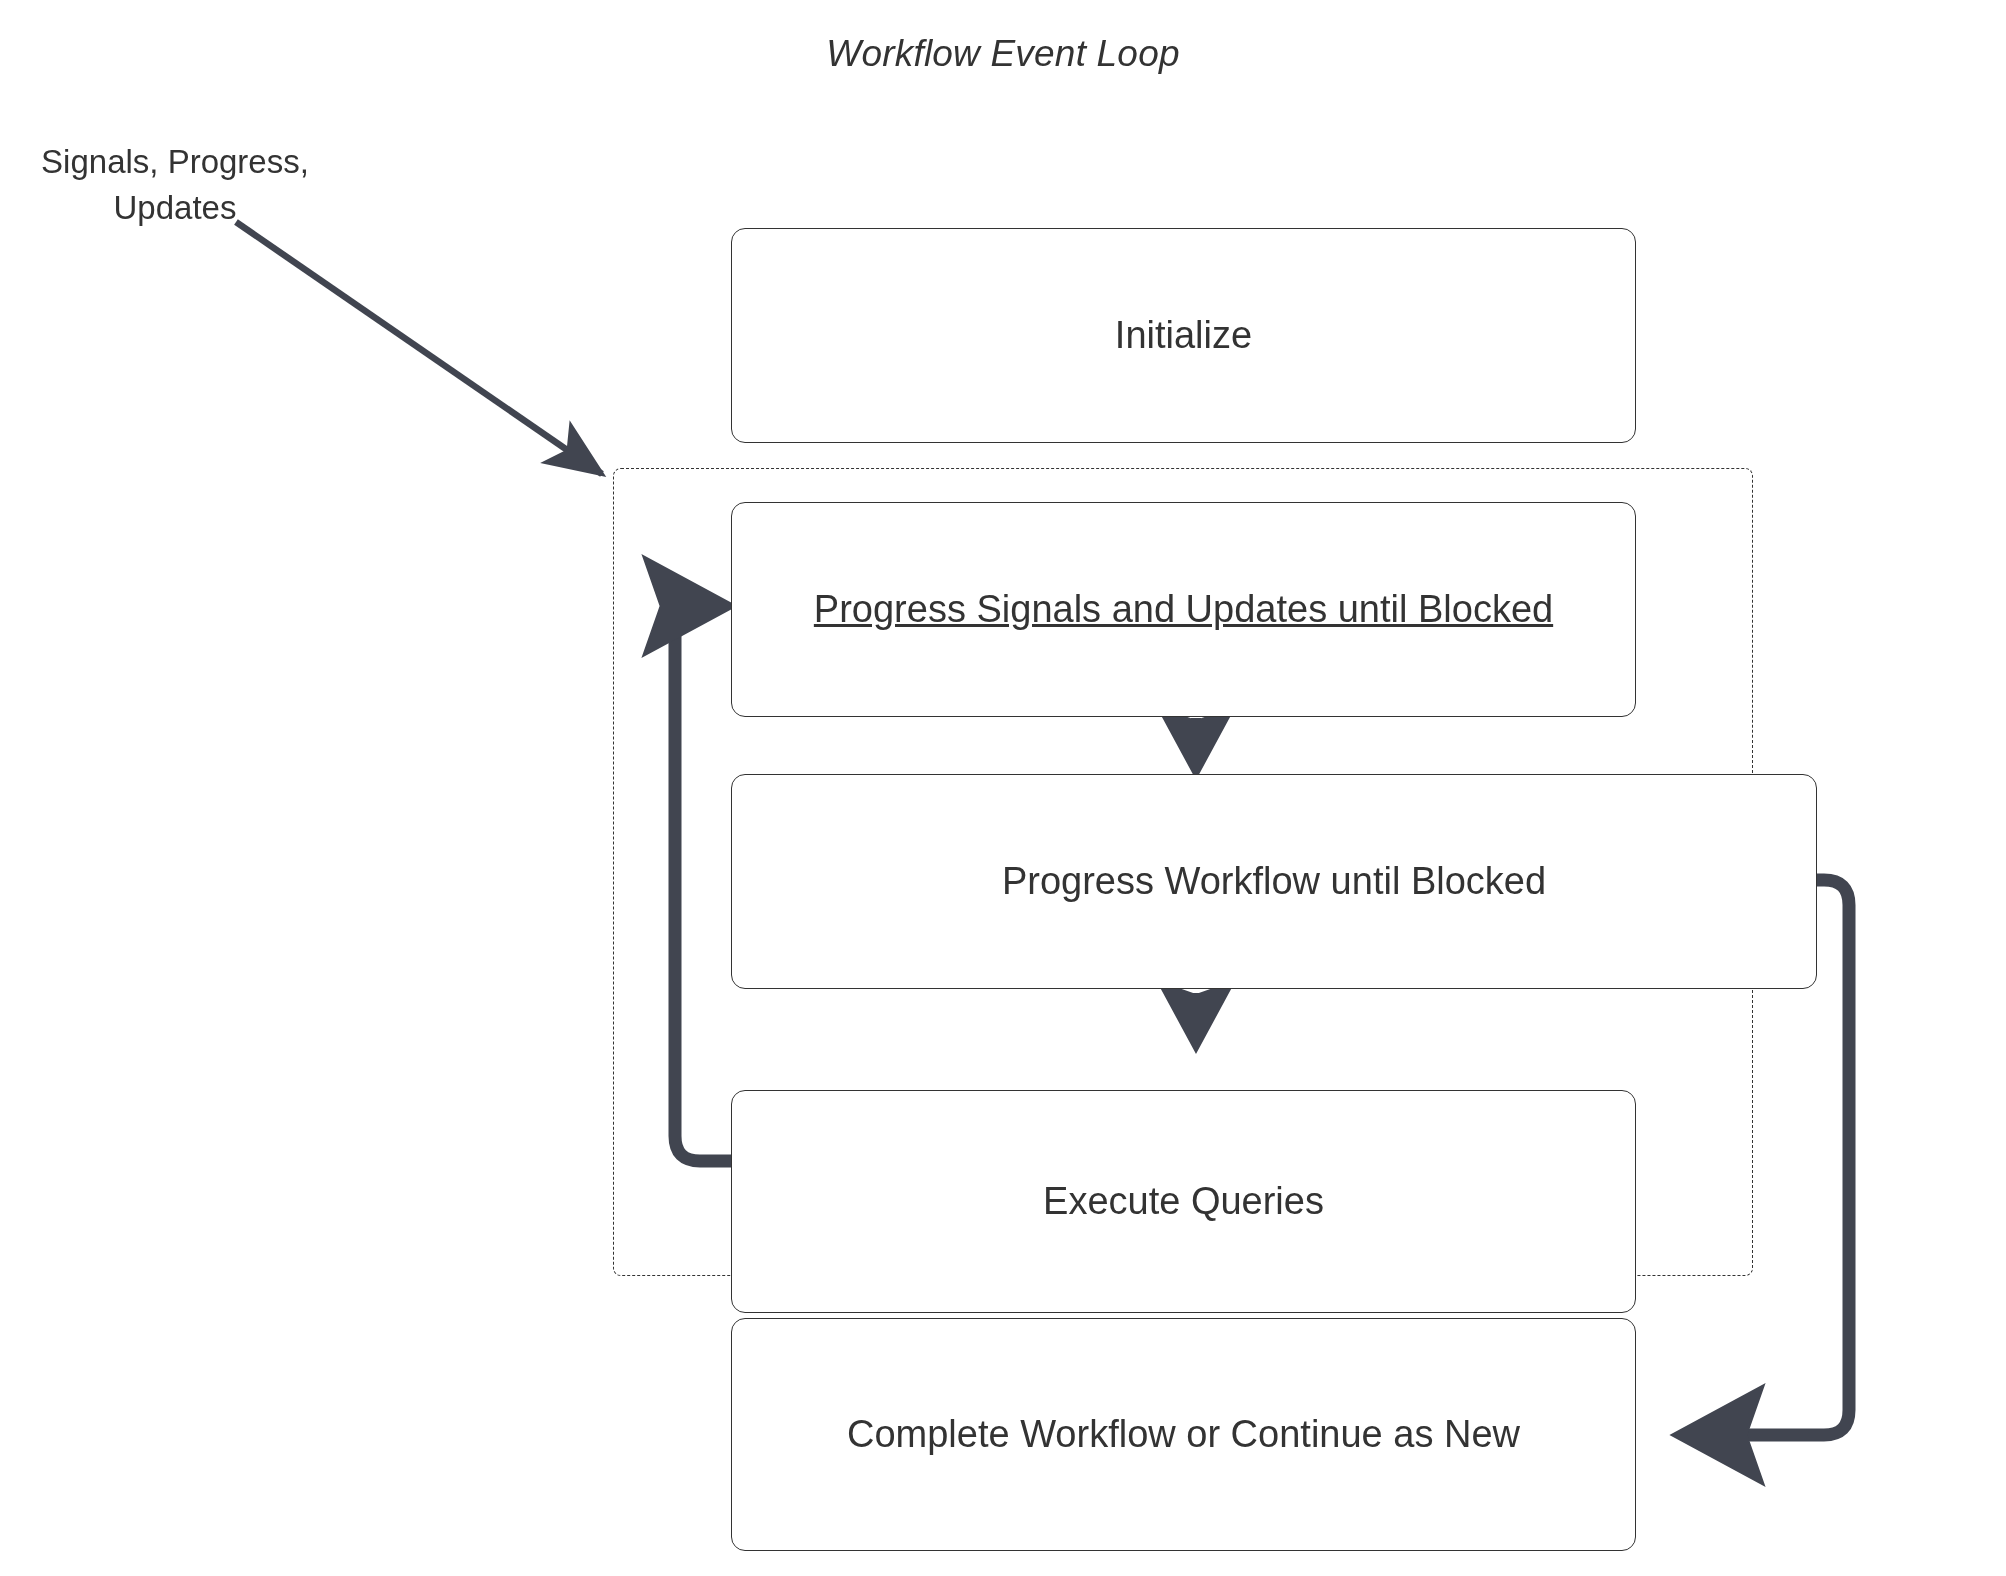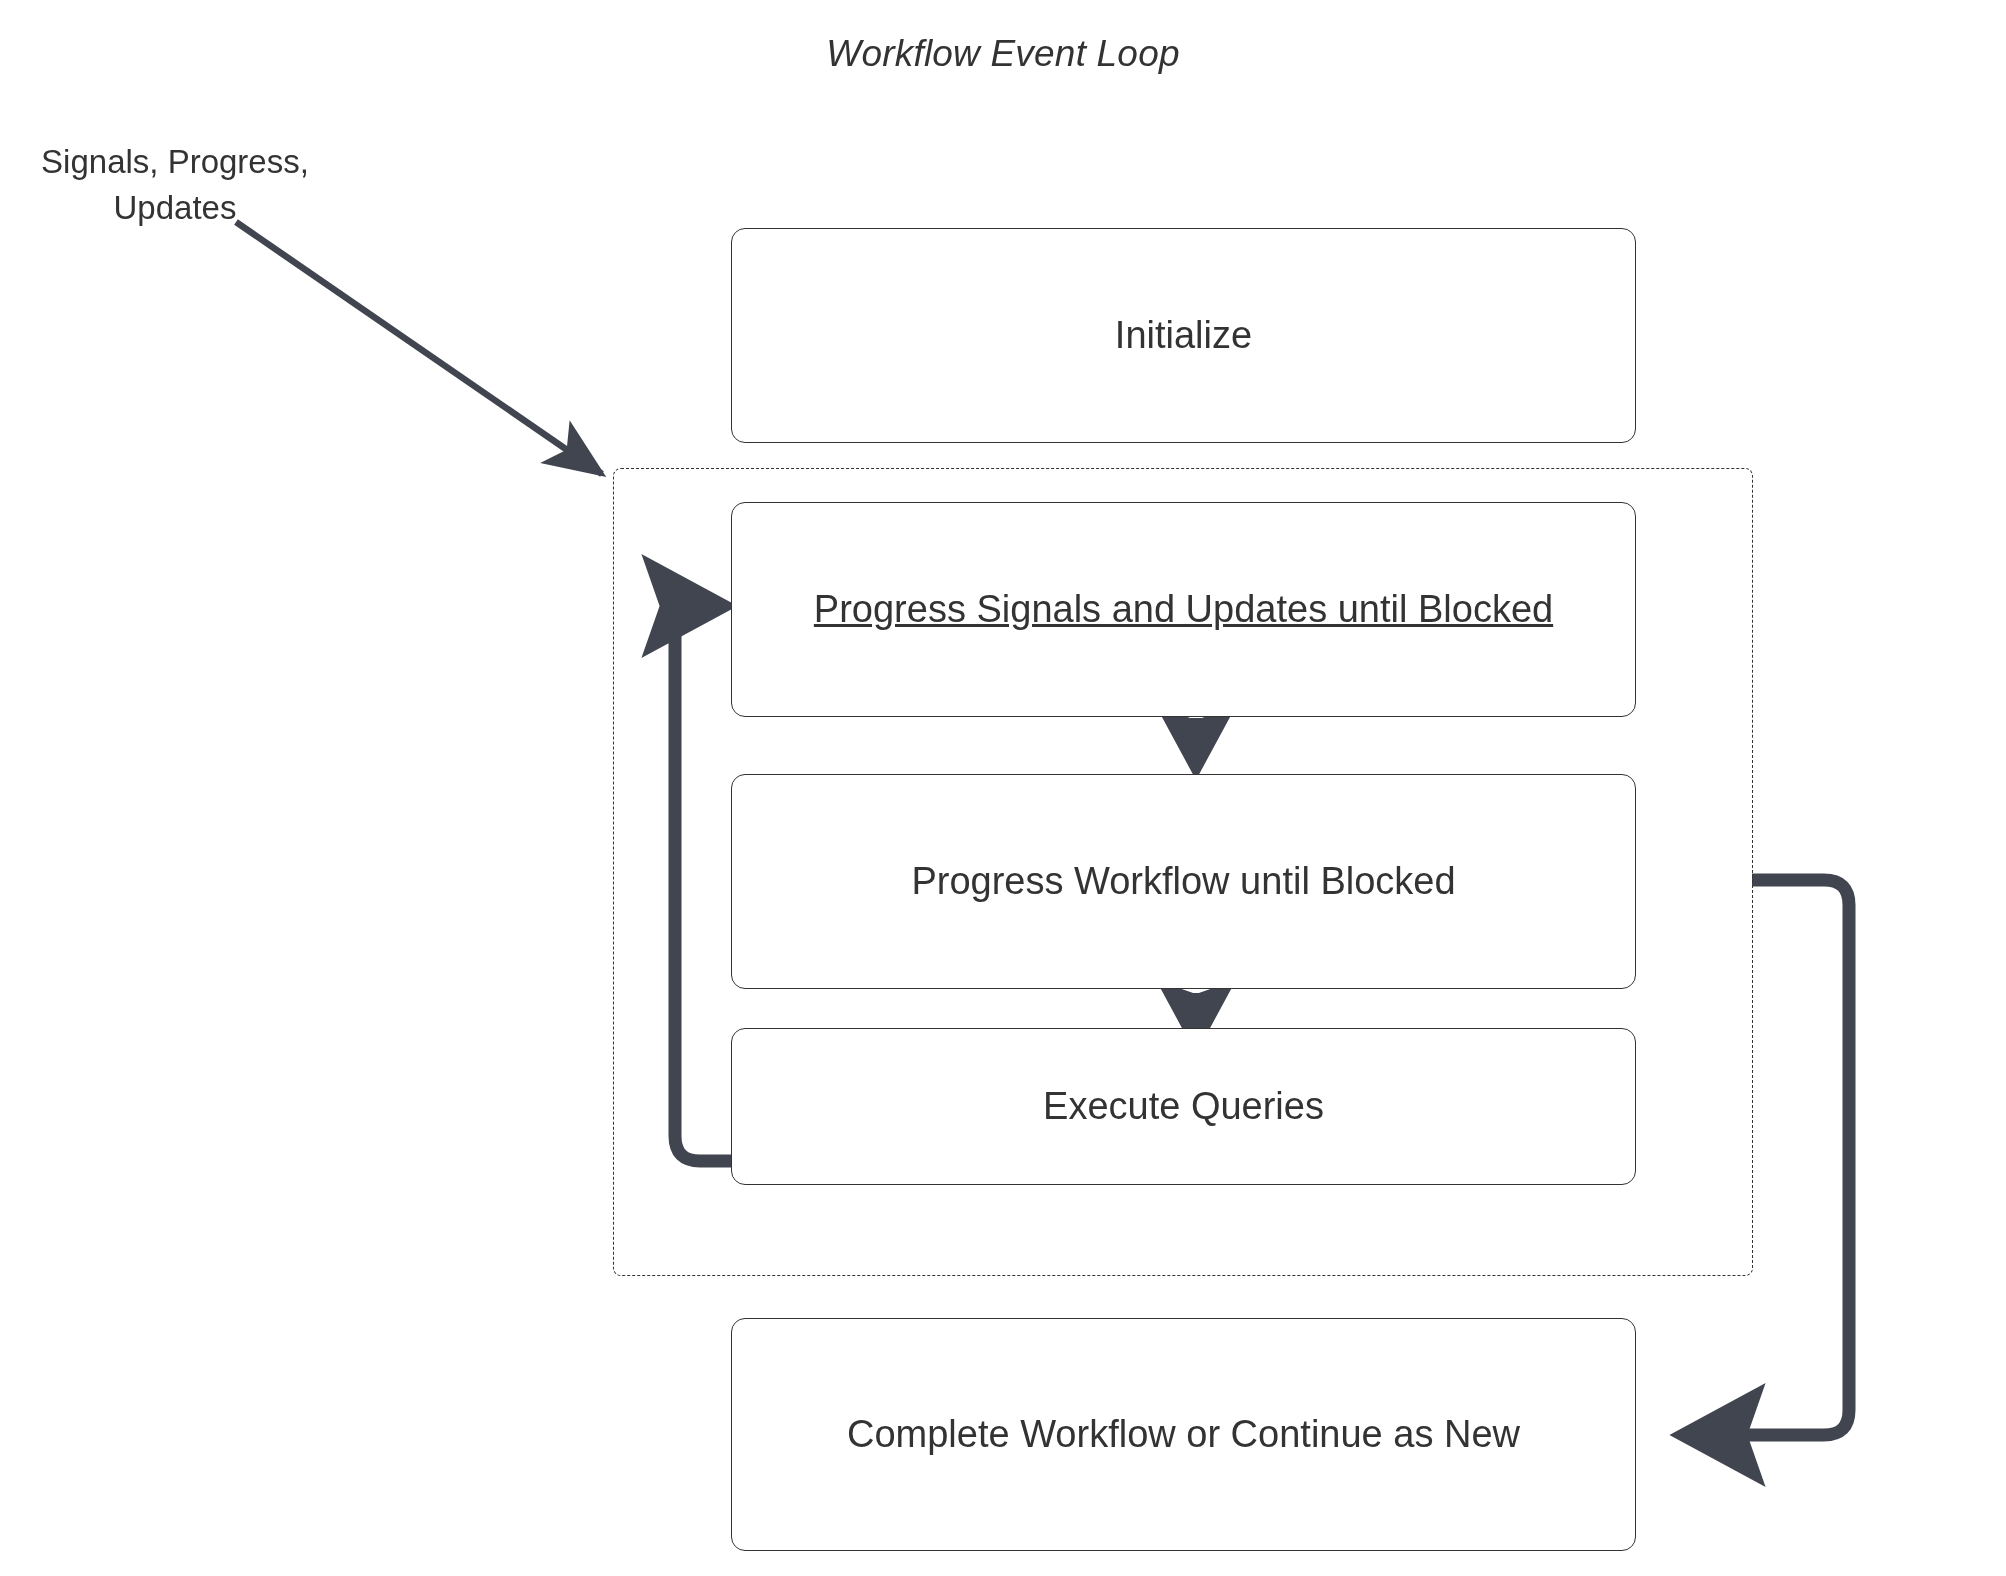--- a/index.html
+++ b/index.html
@@ -119,25 +119,25 @@
   <div class="dashed-group" style="left:613px; top:468px; width:1140px; height:808px;"></div>
 
   <div class="node" style="left:731px; top:228px; width:905px; height:215px;">
     <span class="node-label">Initialize</span>
   </div>
 
   <div class="node" style="left:731px; top:502px; width:905px; height:215px;text-decoration:underline;">
     <span class="node-label">Progress Signals and Updates until Blocked</span>
   </div>
 
-  <div class="node" style="left:731px; top:774px; width:905px; height:215px;">
+  <div class="node" style="left:731px; top:774px; width:1086px; height:215px;">
     <span class="node-label">Progress Workflow until Blocked</span>
   </div>
 
-  <div class="node" style="left:731px; top:1028px; width:905px; height:157px;">
+  <div class="node" style="left:731px; top:1090px; width:905px; height:223px;">
     <span class="node-label">Execute Queries</span>
   </div>
 
   <div class="node" style="left:731px; top:1318px; width:905px; height:233px;">
     <span class="node-label">Complete Workflow or Continue as New</span>
   </div>
 
 </div>
 
 </body></html>

